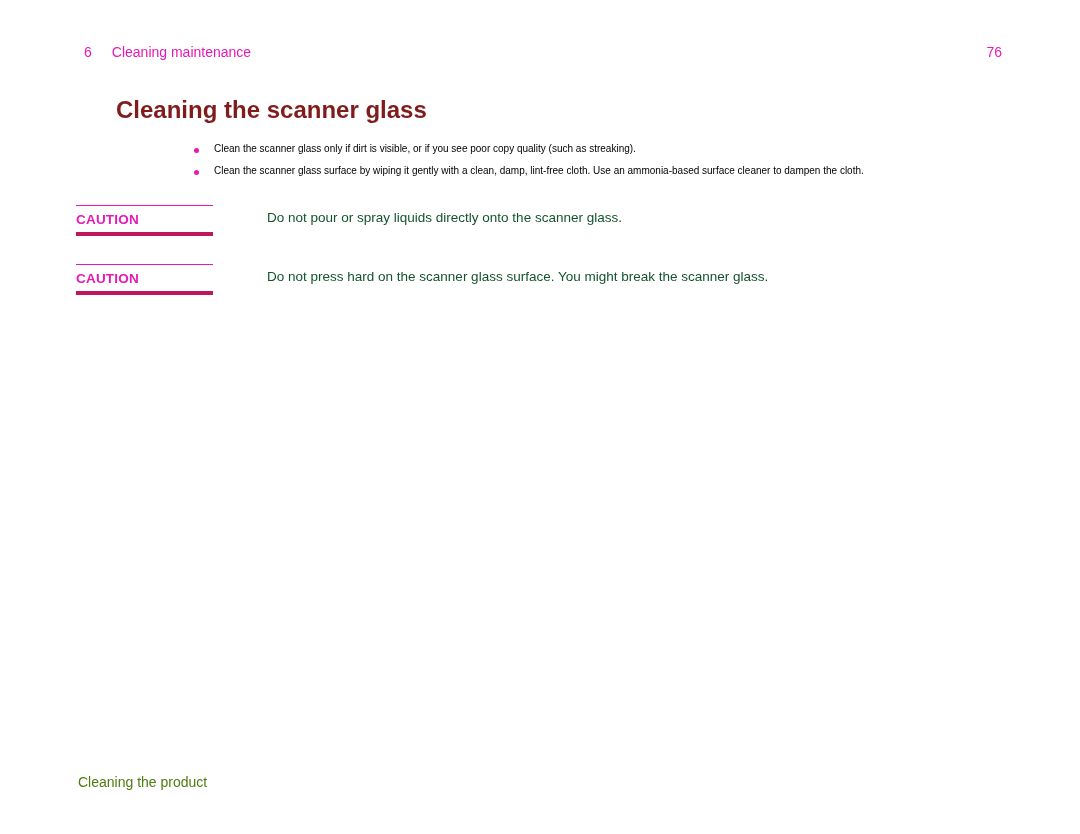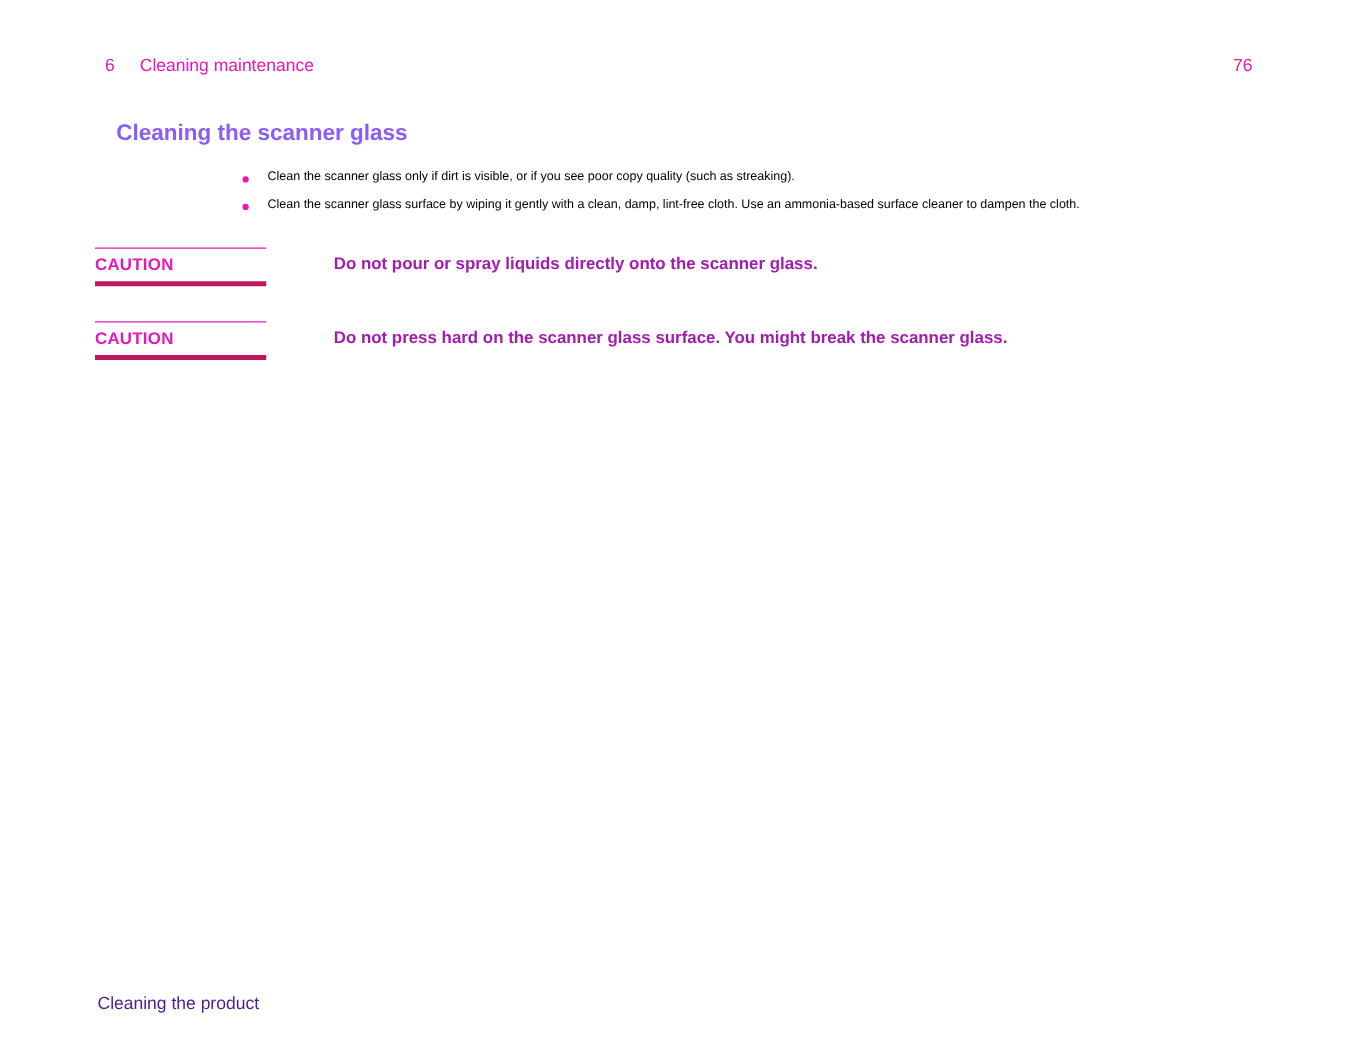--- a/index.html
+++ b/index.html
@@ -19,24 +19,24 @@
       color: #e619b8;
       margin-bottom: 36px;
       padding-left: 12px;
       padding-right: 6px;
     }
     .header-left {
       display: flex;
       gap: 20px;
     }
     .section-heading {
-      color: #8b5cf6;
-      font-size: 18px;
+      color: #7f1d1d;
+      font-size: 24px;
       font-weight: bold;
-      margin-left: 21px;
+      margin-left: 44px;
       margin-bottom: 18px;
     }
     .bullet-list {
       list-style: none;
       margin-left: 126px;
       margin-right: 10px;
     }
     .bullet-item {
       position: relative;
       font-size: 10px;
@@ -69,31 +69,30 @@
       padding: 4px 0;
     }
     .caution-label {
       color: #e619b8;
       font-weight: bold;
       font-size: 13.5px;
       letter-spacing: 0.2px;
     }
     .caution-text {
       font-size: 13.5px;
-      color: #a21caf;
+      color: #14532d;
       padding-top: 4px;
       padding-left: 54px;
       line-height: 1.35;
-      font-weight: bold;
     }
     .footer {
       position: absolute;
       left: 78px;
-      bottom: 24px;
-      color: #4c1d95;
+      bottom: 44px;
+      color: #4d7c0f;
       font-size: 14px;
     }
   </style>
 </head>
 <body>
 
 <div class="header-row">
   <div class="header-left">
     <span>6</span>
     <span>Cleaning maintenance</span>

